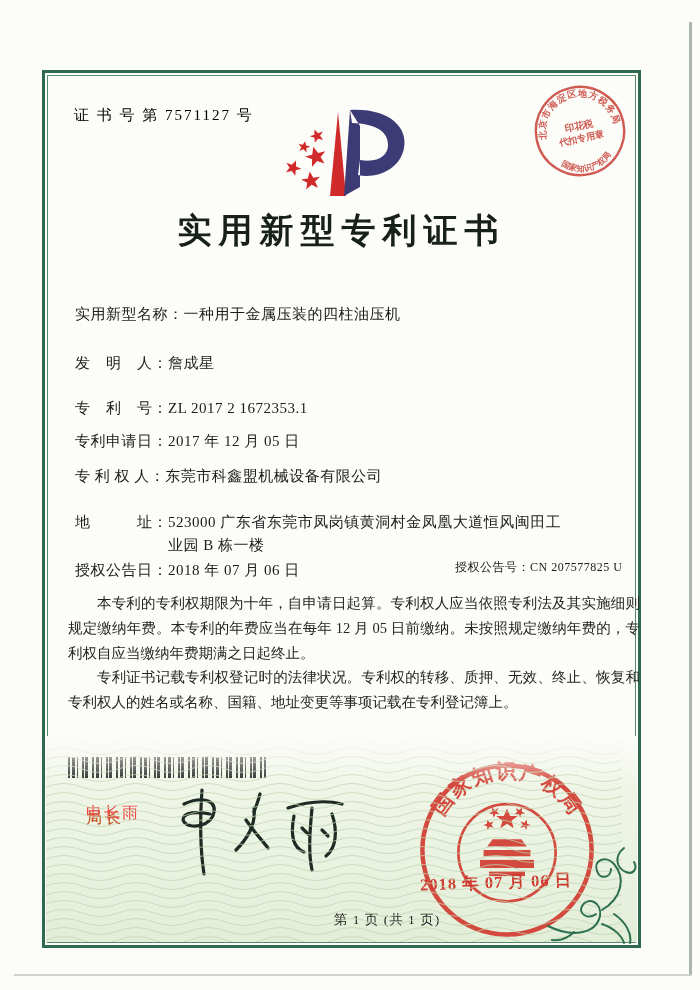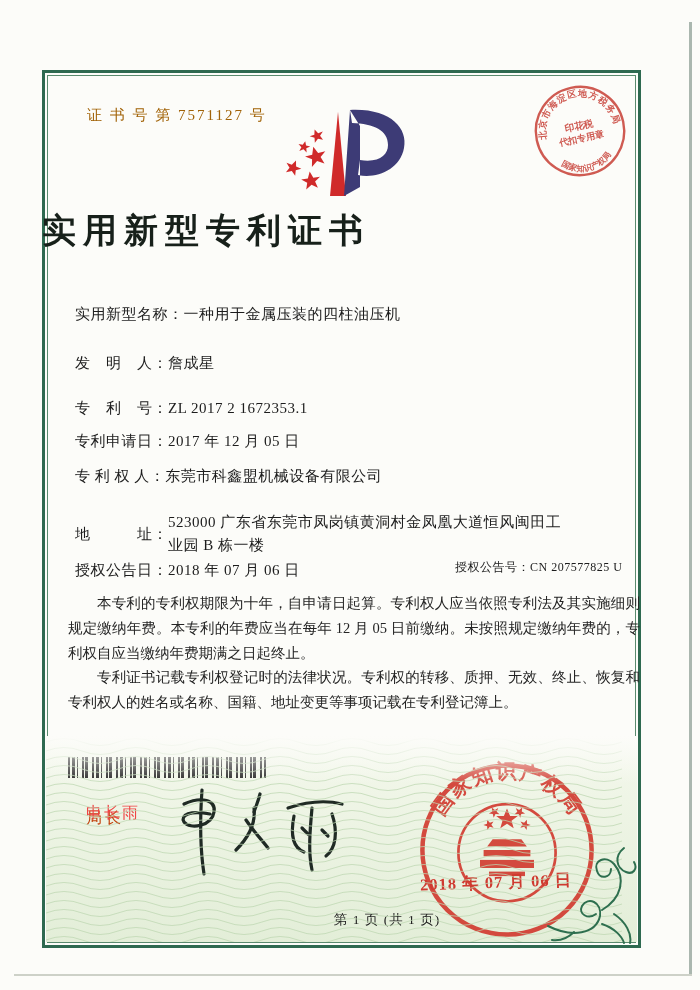--- a/index.html
+++ b/index.html
@@ -14,28 +14,28 @@
   
   .pattern{position:absolute;left:46px;top:736px;width:591px;height:206px;
            background:linear-gradient(#f4f8ec,#e3eed8);}
   .pattern::before{content:'';position:absolute;left:0;top:0;right:0;height:48px;
            background:linear-gradient(#fcfcf9,rgba(252,252,249,0));z-index:2;}
   .waves{position:absolute;left:0;top:0;z-index:1;}
   .waves use{stroke:#bdd7b2;stroke-width:1;fill:none;opacity:.75;}
   .flourish{position:absolute;right:-2px;bottom:-2px;z-index:3;}
   .flourish path{stroke:#2e6f4f;stroke-width:2;fill:none;stroke-linecap:round;}
   
-  .certno{position:absolute;left:87px;top:106px;font-size:15px;letter-spacing:2px;color:#a16207;}
+  .certno{position:absolute;left:74px;top:106px;font-size:15px;letter-spacing:2px;color:#000000;}
   .logo{position:absolute;left:280px;top:100px;}
   .taxstamp{position:absolute;left:532px;top:83px;transform:rotate(-12deg);opacity:.88;}
   .taxstamp text{fill:#c9453c;font-family:"Liberation Serif",serif;font-weight:bold;}
-  .title{position:absolute;left:42px;top:208px;width:599px;text-align:left;
+  .title{position:absolute;left:42px;top:208px;width:599px;text-align:center;
          font-size:34px;font-weight:700;letter-spacing:7px;color:#17201a;}
   
-  .frow{position:absolute;left:75px;width:560px;display:flex;font-size:15px;line-height:23px;letter-spacing:.5px;align-items:center;}
+  .frow{position:absolute;left:75px;width:560px;display:flex;font-size:15px;line-height:23px;letter-spacing:.5px;}
   .flabel{flex:0 0 auto;white-space:nowrap;}
   .fvalue{flex:1;}
   .r1{top:303px}.r2{top:352px}.r3{top:397px}.r4{top:430px}.r5{top:465px}.r6{top:511px}.r7{top:559px}
   .grant-right{position:absolute;left:455px;top:559px;font-size:12px;letter-spacing:.5px;white-space:nowrap;}
   
   .bodytext{position:absolute;left:68px;top:591px;width:572px;font-size:14.5px;line-height:24.8px;
             text-align:justify;color:#242424;}
   .bodytext p{margin:0;text-indent:2em;}
   
   .barcode{position:absolute;left:68px;top:757px;width:198px;height:21px;

